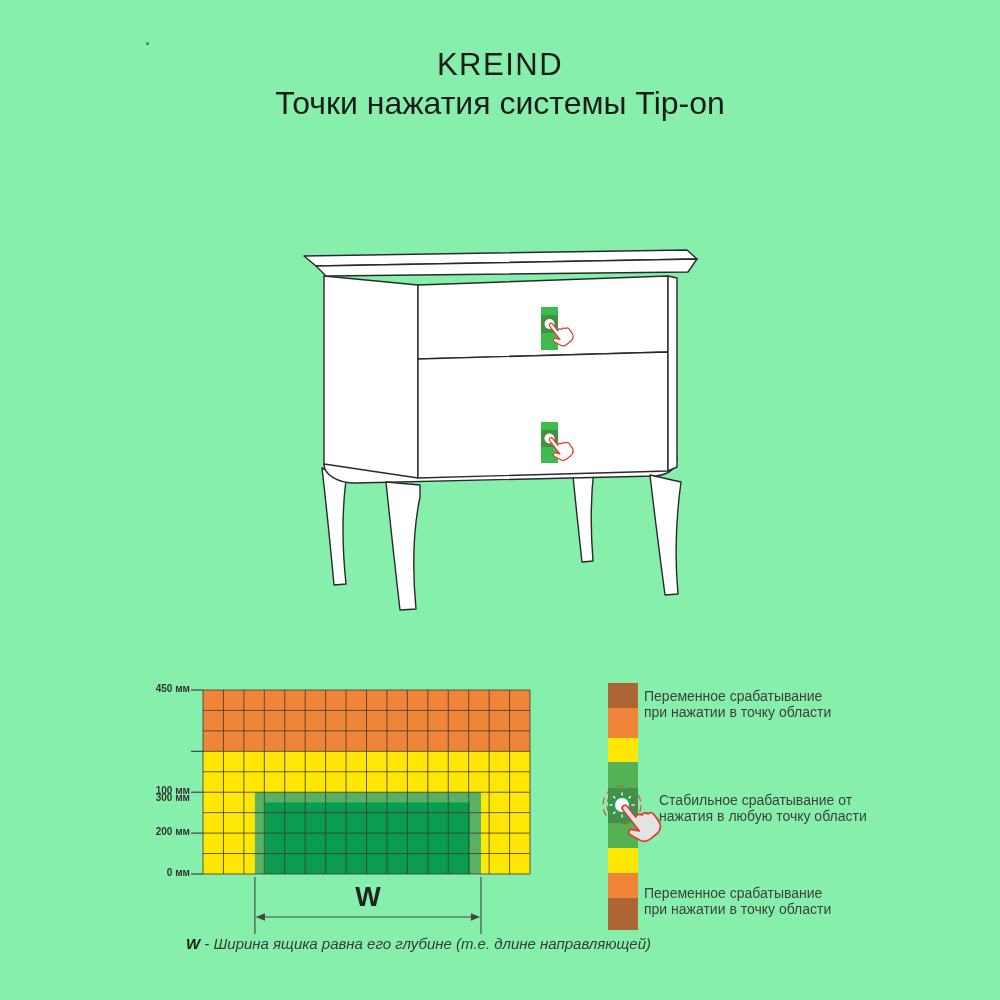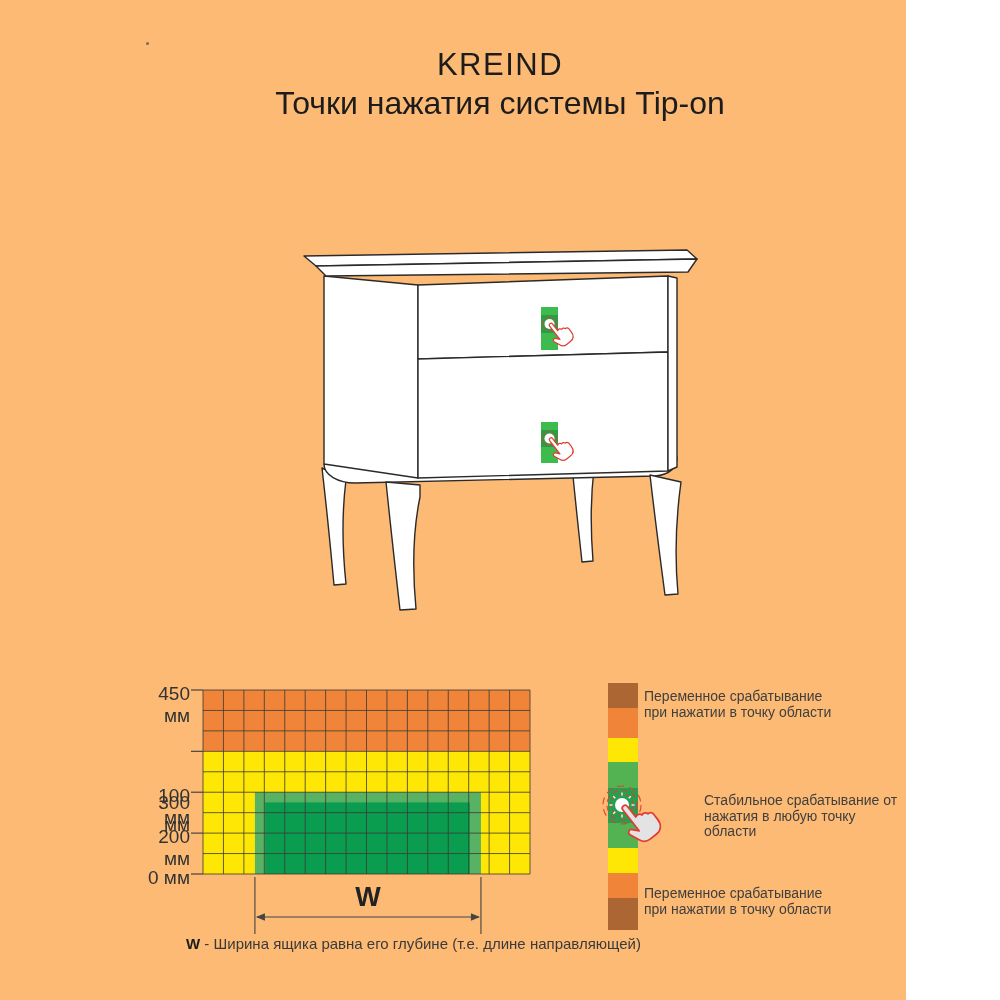--- a/index.html
+++ b/index.html
@@ -1,33 +1,33 @@
 <!DOCTYPE html>
 <html><head>
 <meta charset="utf-8">
 <style>
   html,body{margin:0;padding:0;background:#fff;}
-  .canvas{position:relative;width:906px;height:1000px;background:#fdba74;overflow:hidden;
+  .canvas{position:relative;width:1000px;height:1000px;background:#86efac;overflow:hidden;
           font-family:"Liberation Sans","DejaVu Sans",sans-serif;color:#1b1b1b;}
   .abs{position:absolute;}
   .dot{left:146px;top:42px;width:3px;height:3px;background:#555;border-radius:50%;opacity:.8;}
   .brand{left:0;top:47px;width:1000px;text-align:center;font-size:31px;letter-spacing:1.5px;color:#1c1c1c;}
   .subtitle{left:0;top:85px;width:1000px;text-align:center;font-size:32px;color:#1c1c1c;}
   .intro{left:262px;top:133px;width:492px;font-size:23px;line-height:29.5px;color:#1b1b1b;}
   .furniture-svg{left:240px;top:245px;}
   .chart-svg{left:138px;top:683px;}
-  .tick{width:52px;text-align:right;font-size:19px;font-weight:400;color:#333;left:138px;height:15px;}
+  .tick{width:52px;text-align:right;font-size:10px;font-weight:700;color:#333;left:138px;height:15px;}
   .t450{top:683px;} .t300{top:744px;margin-top:48px;} .t200{top:785px;} .t100{top:826px;} .t0{top:867px;}
   .wlabel{left:340px;top:882px;width:56px;text-align:center;font-size:27px;font-weight:bold;color:#222;}
-  .caption{left:186px;top:935px;font-size:15px;color:#3a3a3a;}
+  .caption{left:186px;top:935px;font-size:15px;color:#3a3a3a;font-style:italic;}
   .caption b{color:#1b1b1b;}
   .legend-bar{left:608px;top:683px;width:30px;display:flex;flex-direction:column;}
   .legend-icon{left:596px;top:778px;}
   .legend-entry{font-size:14px;line-height:15.5px;color:#3f3f3f;}
-  .le1{left:644px;top:689px;} .le2{left:659px;top:793px;margin-left:45px;} .le3{left:644px;top:886px;}
+  .le1{left:644px;top:689px;} .le2{left:659px;top:793px;} .le3{left:644px;top:886px;}
 </style>
 </head>
 <body>
 
 <div class="canvas">
 
   <div class="abs dot"></div>
 
   <div class="abs brand">KREIND</div>
   <div class="abs subtitle">Точки нажатия системы Tip-on</div>

